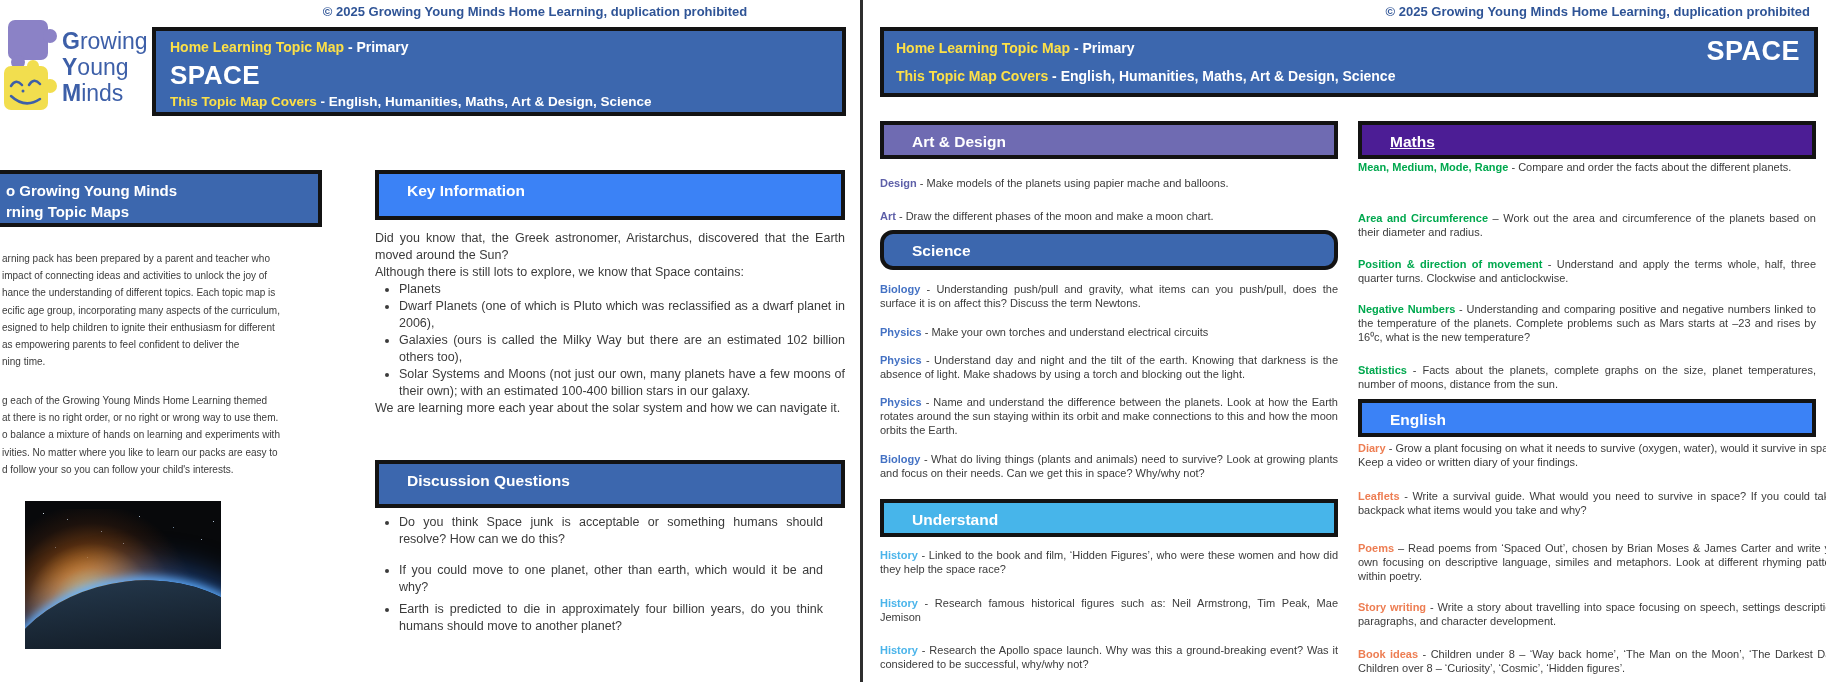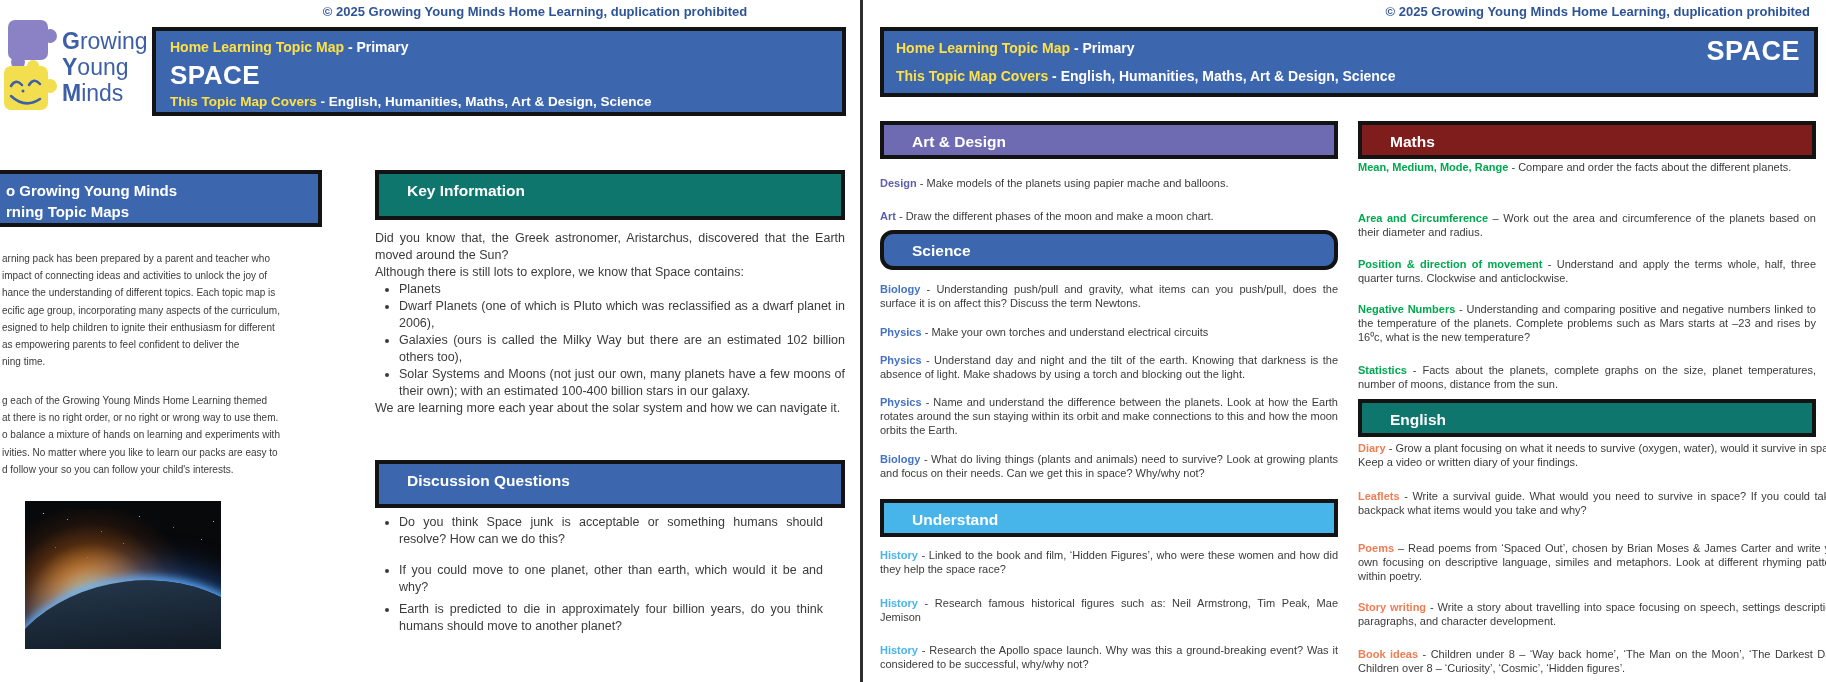--- a/index.html
+++ b/index.html
@@ -41,24 +41,24 @@
     12px 34px #5d7186,80px 30px #73879c,170px 8px #aebfd0,44px 44px #4f6378;}
   .earth .horizon{position:absolute;left:-34px;top:80px;width:290px;height:190px;
     border-radius:50% 50% 0 0/60% 60% 0 0;background:linear-gradient(180deg,#223548 0%,#101821 45%,#070b10 100%);
     box-shadow:0 -3px 9px 1px rgba(96,175,255,.9),0 -12px 30px 3px rgba(45,115,225,.5);transform:rotate(-7deg);}
   .earth .sun{position:absolute;left:-6px;top:8px;width:190px;height:170px;
     background:radial-gradient(circle at 38% 58%,#fffdf2 0%,#ffe9a8 7%,#ffc95e 14%,rgba(255,150,40,.8) 26%,rgba(220,110,25,.35) 42%,rgba(180,80,20,.12) 55%,transparent 68%);}
 
   
   .sec{border:4px solid #131313;color:#fff;font-weight:bold;font-size:15.5px;padding:8px 28px;}
   .sec.blue{background:#3c67ae;}
-  .sec.orange{background:#0f766e;}
+  .sec.orange{background:#3b82f6;}
   .sec.purple{background:#6f6bb2;}
   .sec.lblue{background:#47b5ea;}
-  .sec.green{background:#7f1d1d;}
+  .sec.green{background:#4c1d95;text-decoration:underline;}
 
   
   .midtext{font-size:12.5px;line-height:17px;color:#3b3b3b;text-align:justify;}
   .midtext p{margin:0;}
   ul.bul{margin:0;padding-left:24px;}
   ul.bul li{margin:0;padding:0;}
 
   
   .item{margin:0;font-size:11px;line-height:14.2px;color:#3b3b3b;text-align:justify;}
   .kw{font-weight:bold;}

